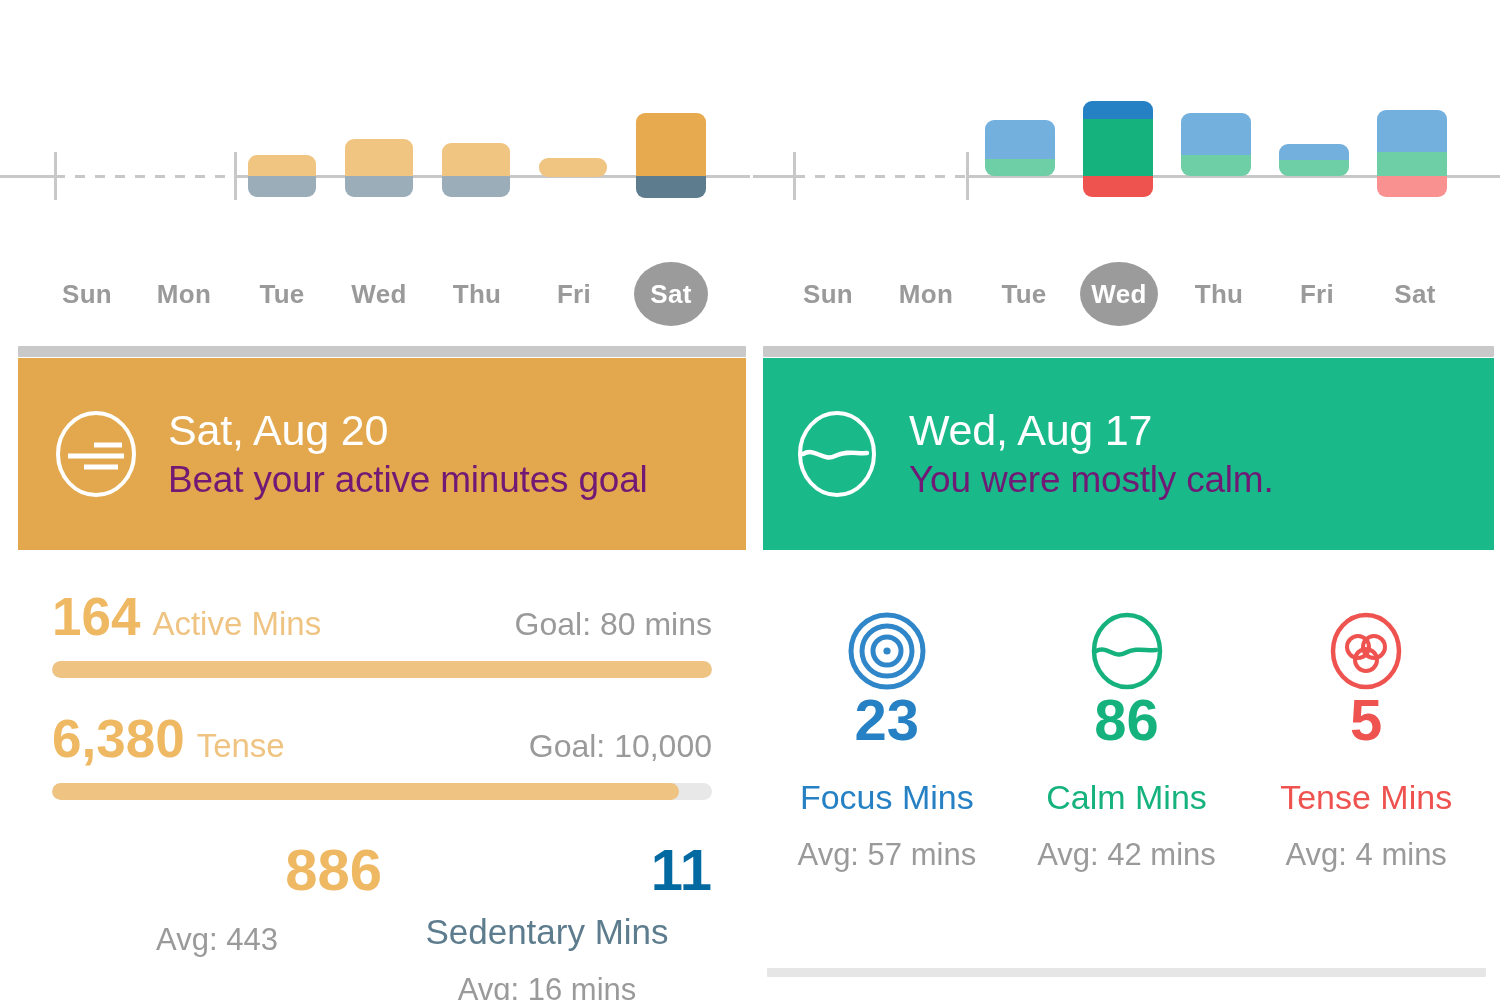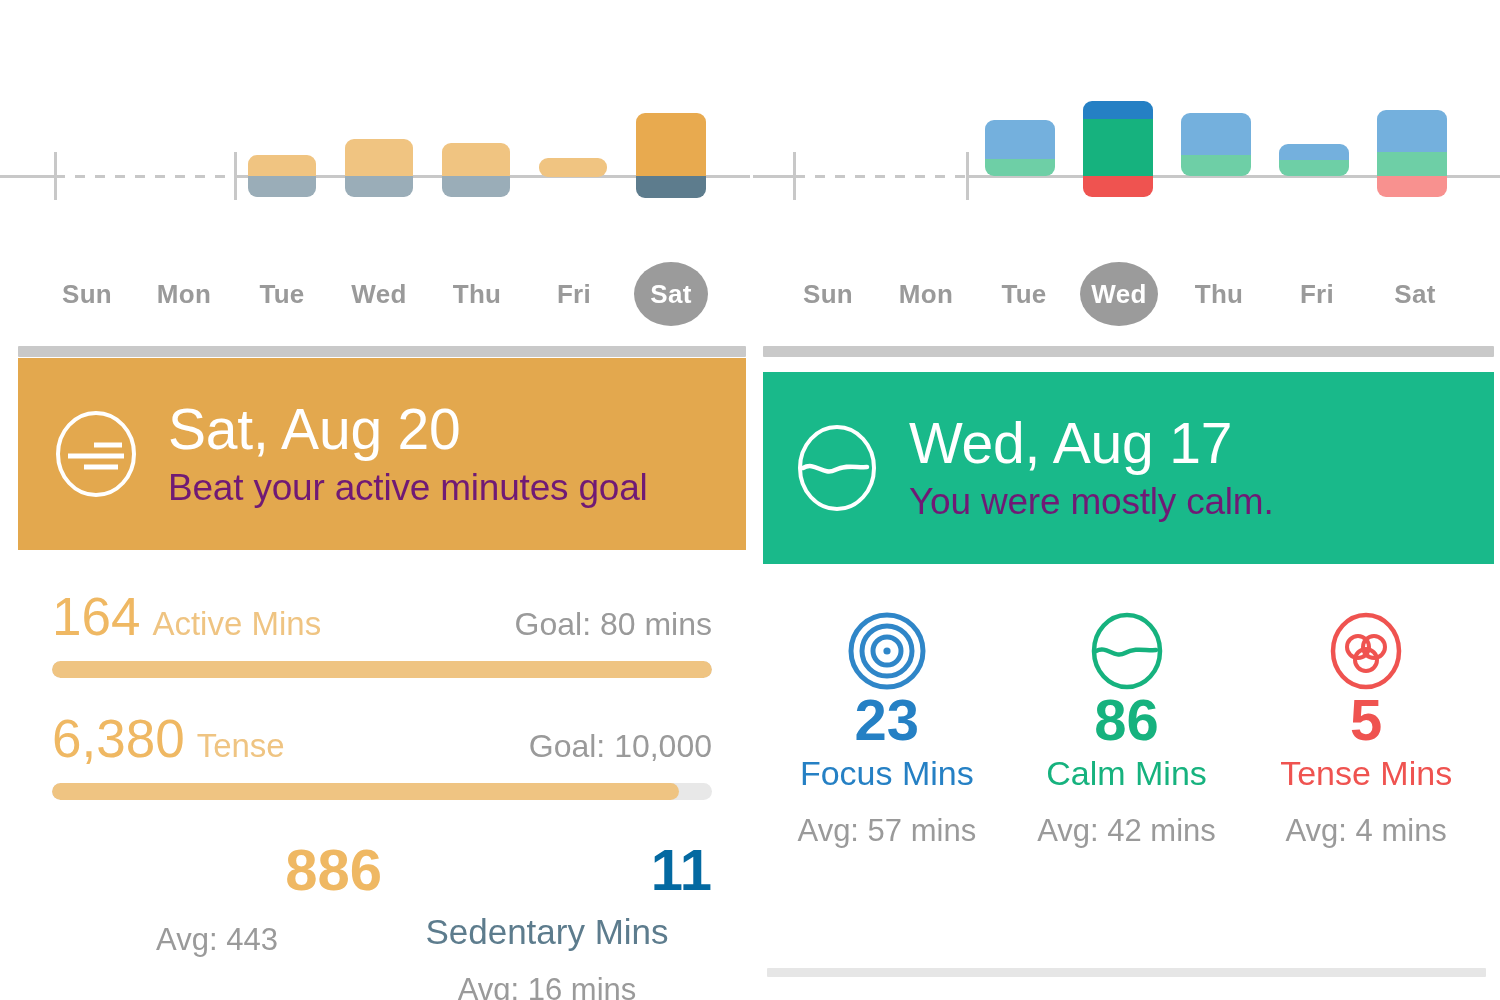--- a/index.html
+++ b/index.html
@@ -114,21 +114,21 @@
     padding-left: 34px;
   }
   .banner-icon {
     width: 88px; height: 88px;
     flex: 0 0 88px;
     margin-right: 28px;
   }
   .banner-text { display: flex; flex-direction: column; justify-content: center; }
   .banner-title {
     color: #ffffff;
-    font-size: 57px;
+    font-size: 43px;
     font-weight: normal;
     line-height: 1.12;
     letter-spacing: -0.2px;
   }
   .banner-sub {
     color: #701a75;
     font-size: 37px;
     font-weight: normal;
     line-height: 1.2;
     margin-top: 4px;
@@ -138,21 +138,21 @@
   
   .metrics-left { position: absolute; left: 52px; right: 38px; top: 590px; }
   .metric-row {
     display: flex;
     align-items: baseline;
     justify-content: space-between;
   }
   .metric-main { display: flex; align-items: baseline; }
   .metric-big {
     font-size: 53px;
-    font-weight: normal;
+    font-weight: bold;
     line-height: 1;
   }
   .metric-unit {
     font-size: 33px;
     margin-left: 12px;
     line-height: 1;
   }
   .metric-goal {
     font-size: 32px;
     color: #9a9a9a;
@@ -212,21 +212,21 @@
     margin: 0 auto;
     display: block;
   }
   .mood-big {
     font-size: 58px;
     font-weight: bold;
     line-height: 1.05;
   }
   .mood-label {
     font-size: 34px;
-    margin-top: 4px;
+    margin-top: 28px;
     line-height: 1.1;
   }
   .mood-avg {
     font-size: 31px;
     color: #9a9a9a;
     margin-top: 22px;
     line-height: 1.1;
   }
   .bottom-divider {
     position: absolute;
@@ -397,21 +397,21 @@
         <div class="day" style="left:234px;width:74px;">Tue</div>
         <div class="day sel" style="left:327px;width:78px;">Wed</div>
         <div class="day" style="left:429px;width:74px;">Thu</div>
         <div class="day" style="left:527px;width:74px;">Fri</div>
         <div class="day" style="left:625px;width:74px;">Sat</div>
       </div>
     </div>
 
     <div class="topbar-strip" style="top:346px;left:10px;right:6px;"></div>
 
-    <div class="banner" style="top:372px;left:10px;right:6px;background:#19b98a;padding-left:30px;">
+    <div class="banner" style="top:358px;left:10px;right:6px;background:#19b98a;padding-left:30px;">
       <div class="banner-icon">
         <svg viewBox="0 0 88 88" width="88" height="88">
           <ellipse cx="44" cy="44" rx="37" ry="41" fill="none" stroke="#ffffff" stroke-width="4"></ellipse>
           <path d="M10 44 C 22 37, 30 52, 42 46 C 54 40, 64 44, 74 43" fill="none" stroke="#ffffff" stroke-width="4.5" stroke-linecap="round"></path>
         </svg>
       </div>
       <div class="banner-text">
         <div class="banner-title">Wed, Aug 17</div>
         <div class="banner-sub">You were mostly calm.</div>
       </div>

